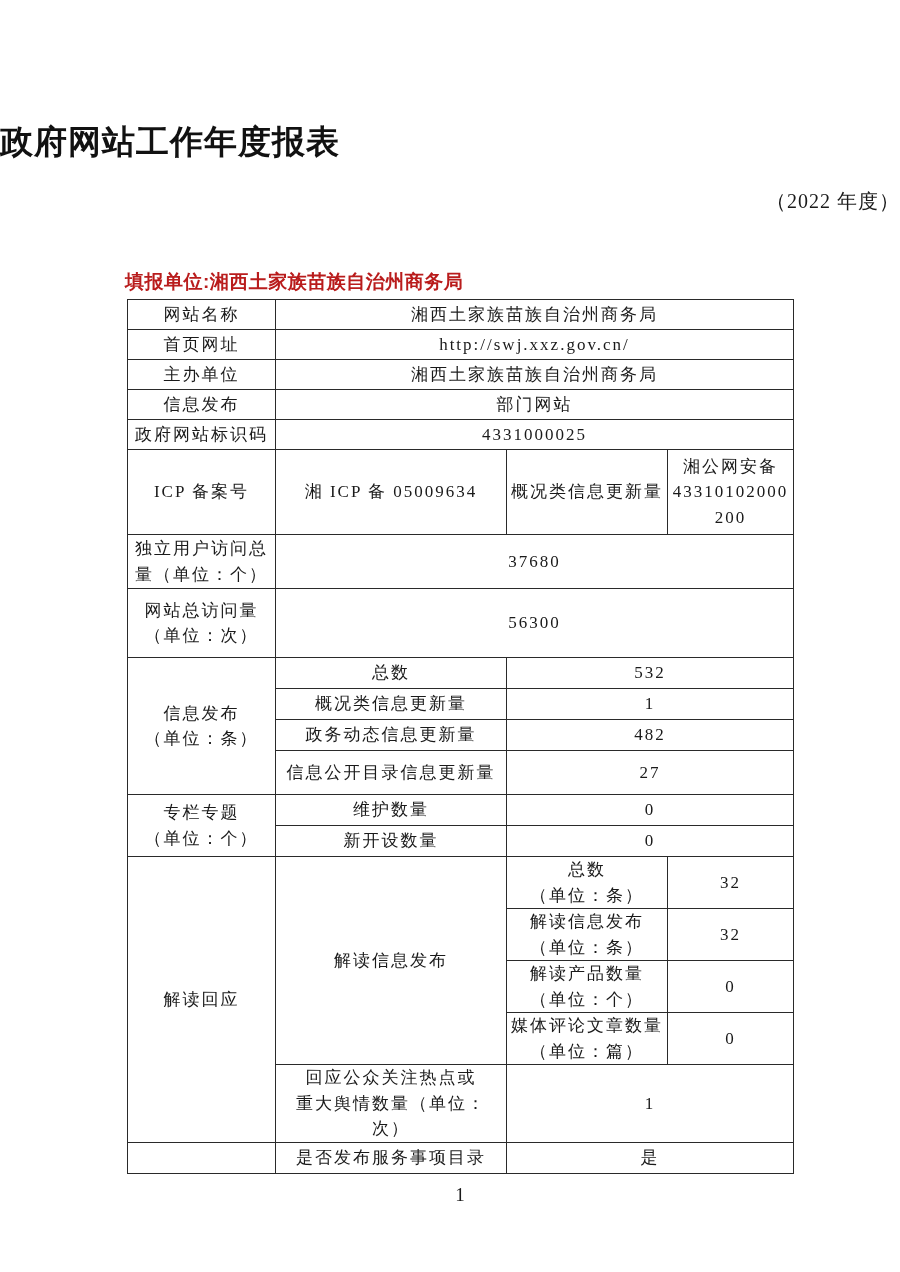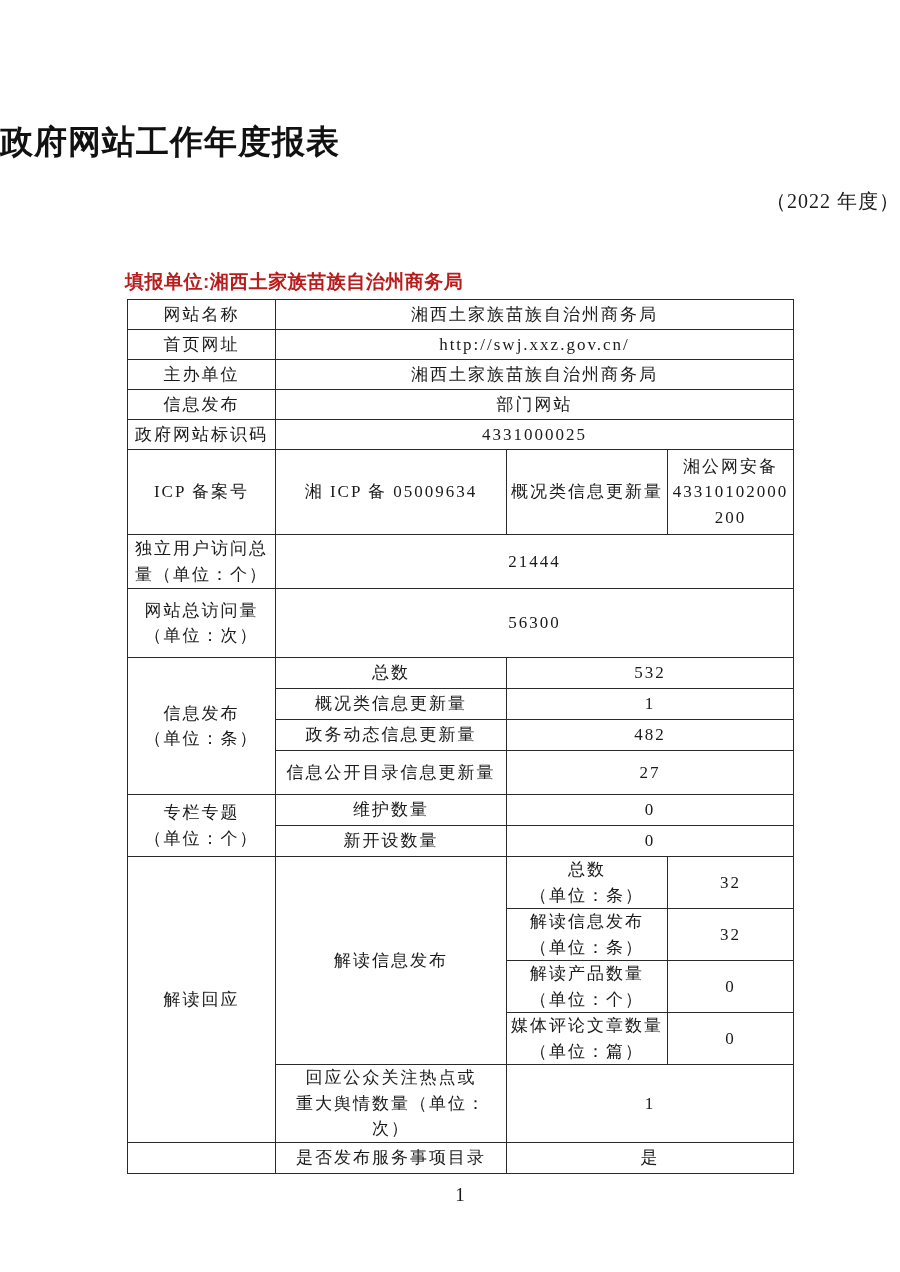--- a/index.html
+++ b/index.html
@@ -116,21 +116,21 @@
         <td>ICP 备案号</td>
         <td>湘 ICP 备 05009634</td>
         <td>概况类信息更新量</td>
         <td class="ls-1">湘公网安备
 43310102000
 200</td>
       </tr>
       <tr style="height:54px">
         <td>独立用户访问总
 量（单位：个）</td>
-        <td colspan="3">21444</td>
+        <td colspan="3">37680</td>
       </tr>
       <tr style="height:69px">
         <td>网站总访问量
 （单位：次）</td>
         <td colspan="3">56300</td>
       </tr>
       <tr style="height:31px">
         <td rowspan="4">信息发布
 （单位：条）</td>
         <td>总数</td>

